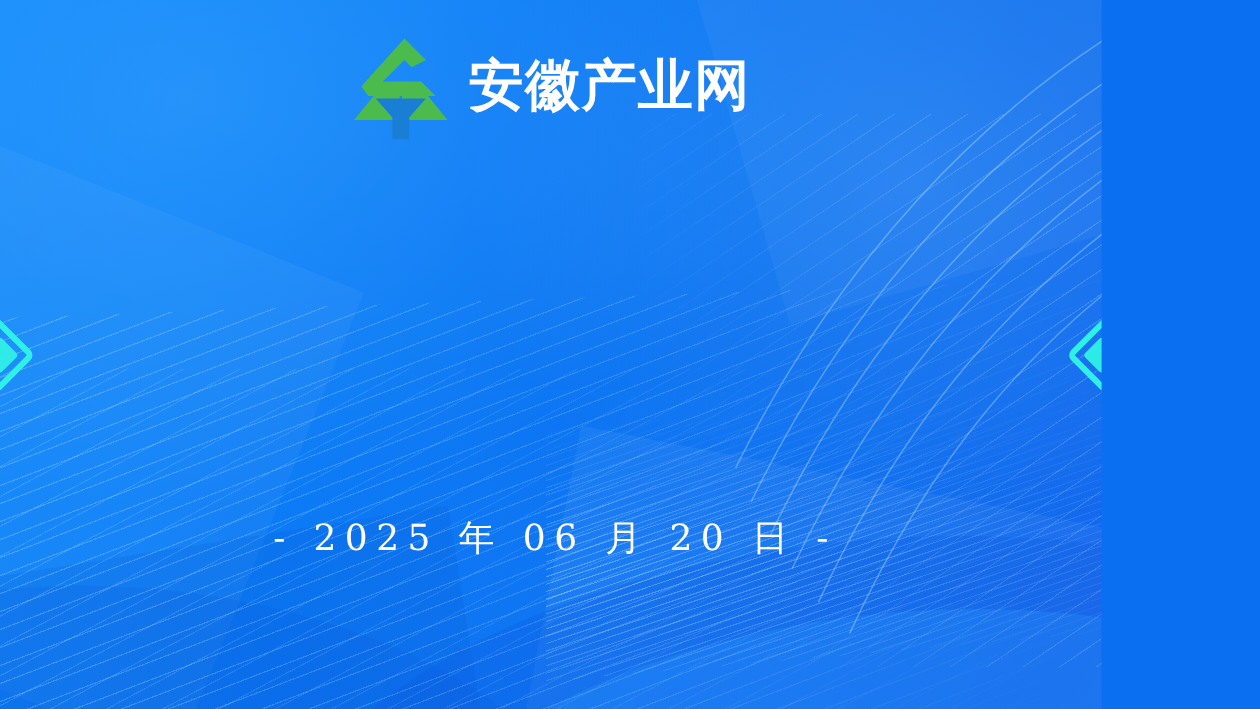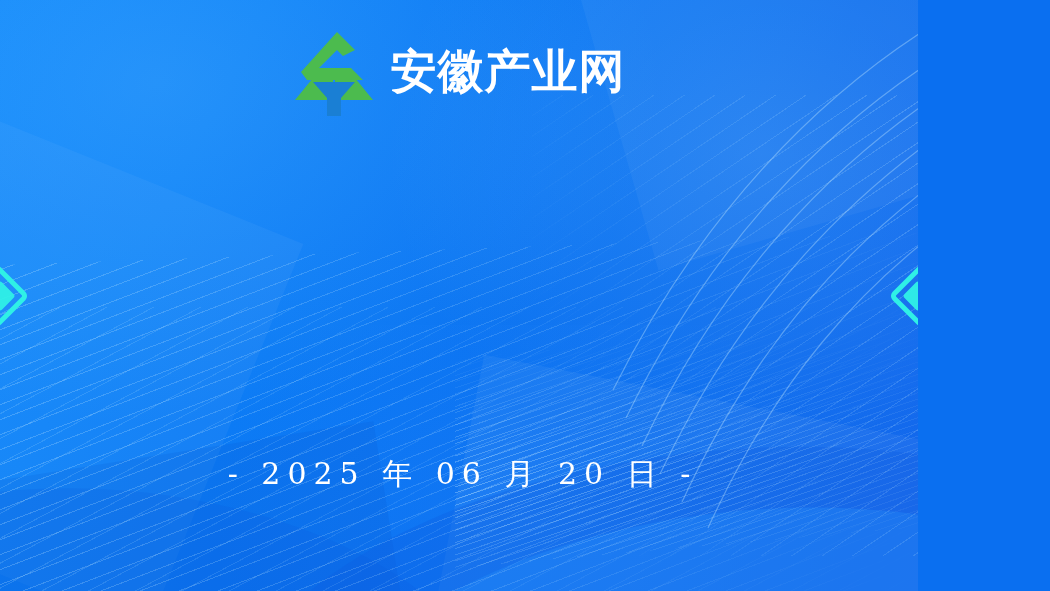--- a/index.html
+++ b/index.html
@@ -181,21 +181,20 @@
   }
 
   
   .dateline {
     position:absolute; left:0; right:0; top:428px;
     text-align:center;
     font-size:30px; color:#ffffff; font-weight:400;
     letter-spacing:7px; text-indent:7px;
     font-family:"DejaVu Serif", "Liberation Serif", serif;
     white-space:nowrap;
-    margin-top:26px;
   }
 </style>
 </head>
 <body>
 
 <div id="poster">
 
   <div class="bg-layer">
     <div class="wash-ul"></div>
     <div class="wash-ur"></div>

